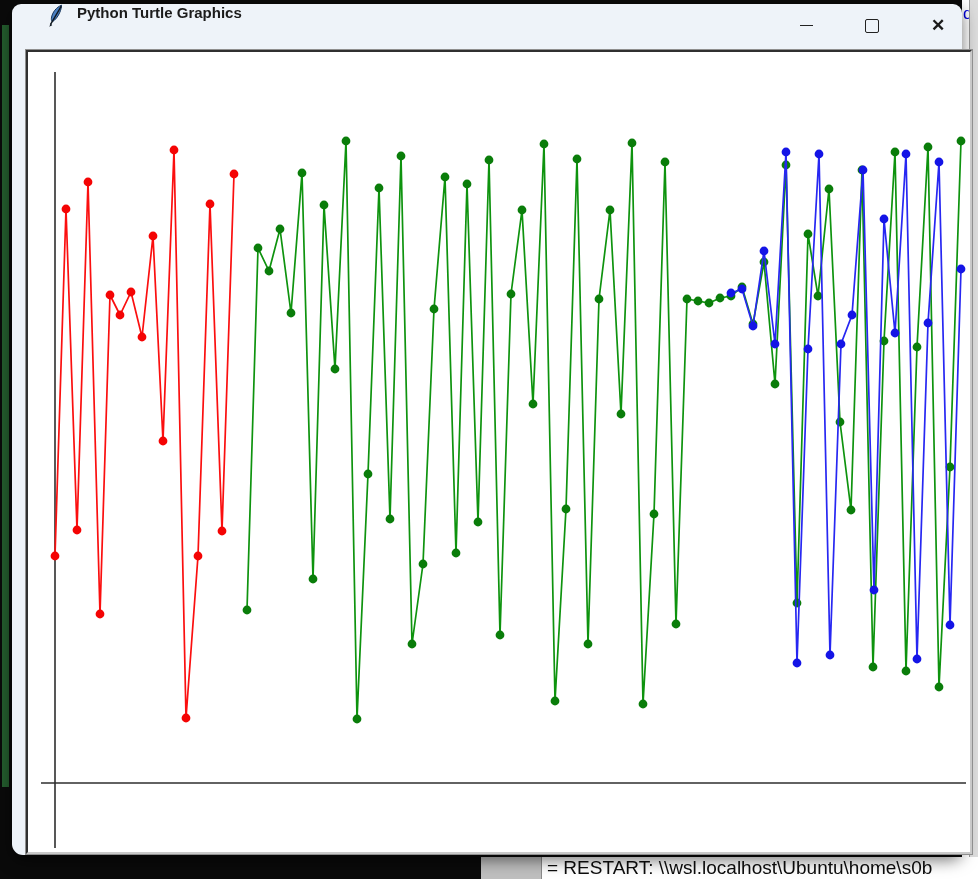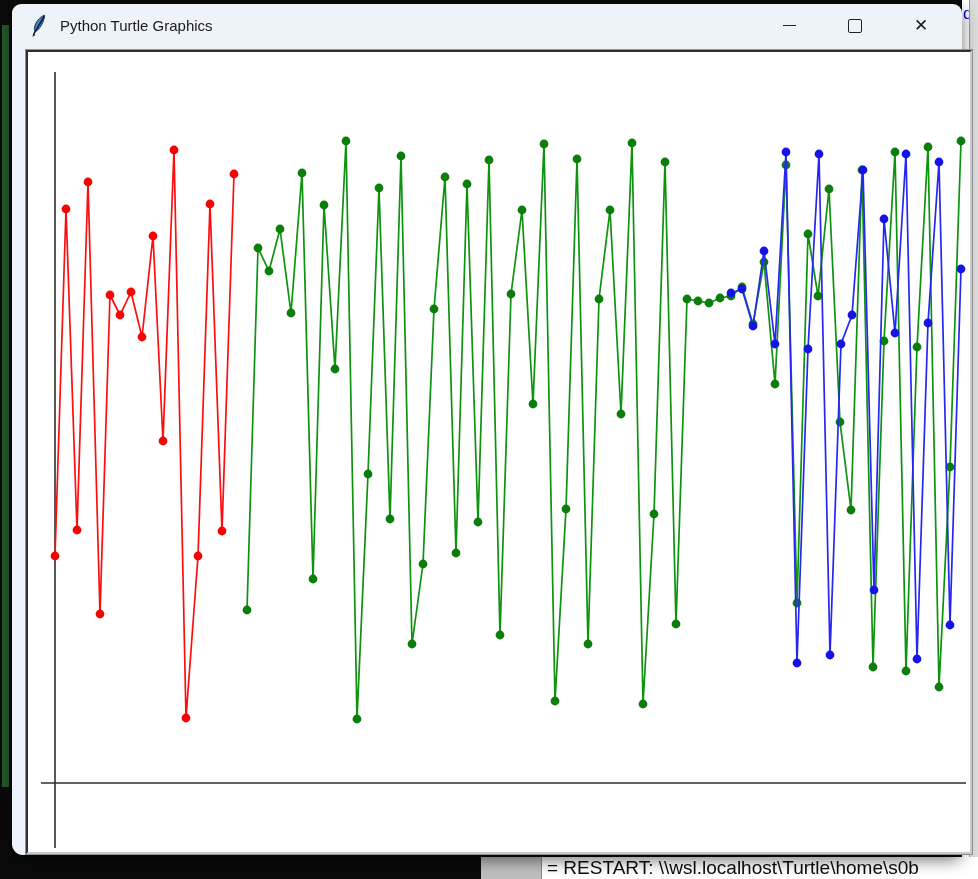--- a/index.html
+++ b/index.html
@@ -4,21 +4,21 @@
 <style>
   html,body{margin:0;padding:0;background:#000;}
   .screen{position:relative;width:978px;height:879px;background:#0a0a0a;overflow:hidden;
           font-family:"Liberation Sans",sans-serif;}
   
   .green-strip{position:absolute;left:2px;top:25px;width:7px;height:762px;background:#245d2e;}
   
   .turtle-window{position:absolute;left:12px;top:4px;width:950px;height:851px;
                  background:#eef3f9;border-radius:9px 9px 11px 11px;
                  box-shadow:0 5px 16px rgba(0,0,0,0.55);}
-  .titlebar{position:absolute;left:0;top:0;width:100%;height:43px;display:flex;align-items:center;}
+  .titlebar{position:absolute;left:17px;top:0;width:100%;height:43px;display:flex;font-weight:bold;}
   .titlebar .app-icon{margin-left:17px;width:20px;height:24px;flex:0 0 auto;}
   .titlebar .title-text{margin-left:11px;font-size:15px;color:#1b1b1b;}
   .win-controls{position:absolute;right:8px;top:0;height:43px;display:flex;align-items:center;}
   .win-btn{width:66px;height:40px;display:flex;align-items:center;justify-content:center;
            color:#222;font-size:15px;cursor:default;}
   .min-glyph{display:block;width:13px;height:0;border-top:1.6px solid #222;}
   .max-glyph{display:block;width:12px;height:12px;border:1.6px solid #222;border-radius:2px;}
   .close-glyph{font-size:17px;line-height:1;color:#1a1a1a;}
   
   .canvas-wrap{position:absolute;left:14px;top:46px;width:942px;height:800px;
@@ -48,21 +48,21 @@
       <span class="frag" style="top: 196px;">i</span>
       <span class="frag" style="top: 241px;">n</span>
       <span class="frag" style="top: 308px;">C</span>
       <span class="frag" style="top: 336px;">e</span>
       <span class="frag" style="top: 535px;">o</span>
       <span class="frag" style="top: 681px;">o</span>
     </div>
   <div class="behind-scrollbar"></div>
   <div class="behind-bottom">
     <div class="gutter"></div>
-    <div class="restart-text">= RESTART: \\wsl.localhost\Turtle\home\s0b</div>
+    <div class="restart-text">= RESTART: \\wsl.localhost\Ubuntu\home\s0b</div>
   </div>
 
   <div class="turtle-window">
     <div class="titlebar">
       <svg class="app-icon" viewBox="0 0 20 24">
         <path d="M15.5 1.2 C 10.5 3.2, 6.2 8.2, 5.4 14.2 C 5.2 15.8, 5.6 17.2, 6.4 17.8
                  C 9.2 16.0, 12.2 12.4, 13.8 8.4 C 15.0 5.6, 15.6 3.0, 15.5 1.2 Z" fill="#4a7fc1" stroke="#17365c" stroke-width="1"></path>
         <path d="M15.2 2.2 C 11.8 8.0, 8.6 13.4, 4.4 20.6" stroke="#101820" stroke-width="1.4" fill="none"></path>
         <path d="M4.8 19.4 L 3.2 22.8 L 6.2 21.2 Z" fill="#101820"></path>
       </svg>

